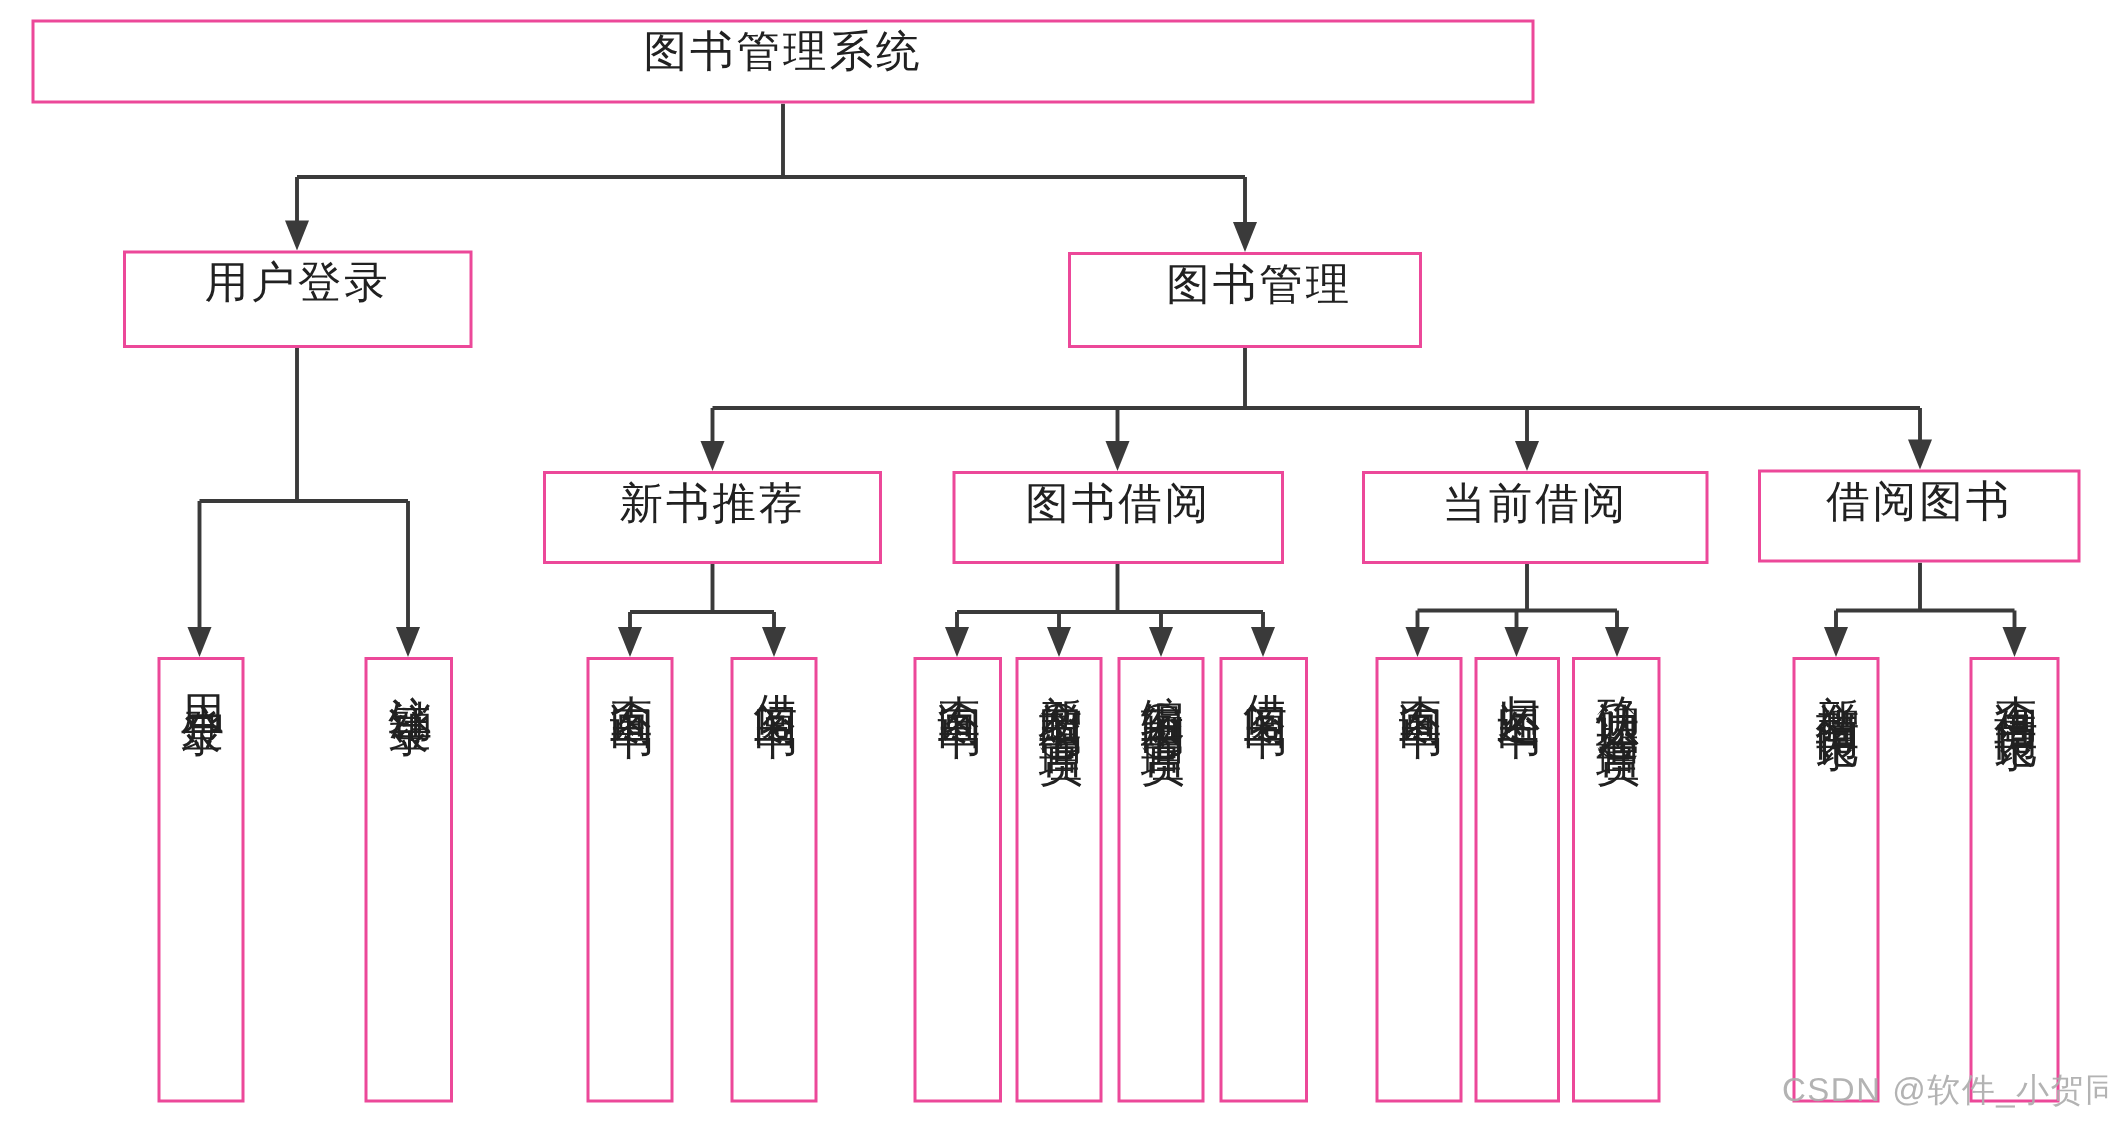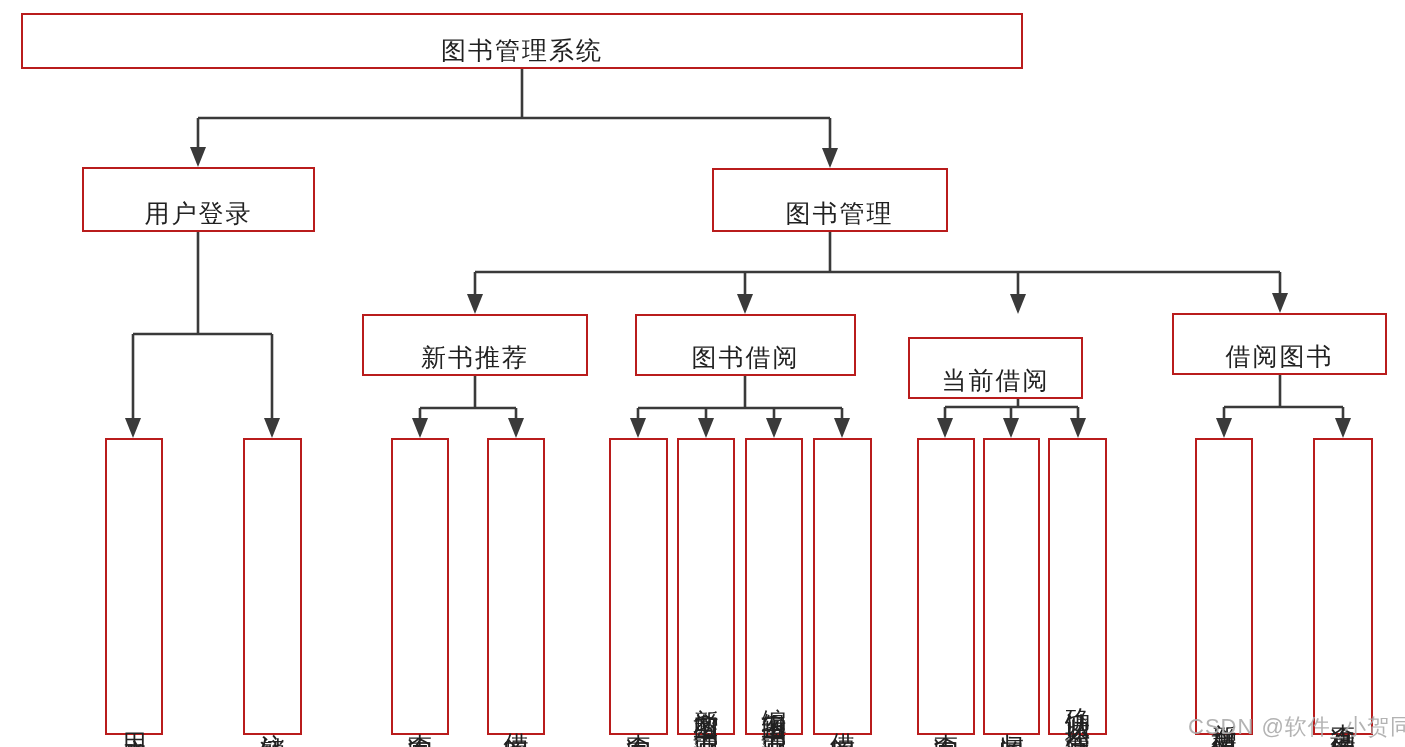--- a/index.html
+++ b/index.html
@@ -7,26 +7,26 @@
     position:relative;
     width:1405px;height:747px;
     background:#ffffff;
     font-family:"Liberation Sans","DejaVu Sans",sans-serif;
     color:#212121;
     overflow:hidden;
   }
   .node{
     position:absolute;
     box-sizing:border-box;
-    border:2px solid #b91c1c;
+    border:2px solid #ec4899;
     background:#ffffff;
     display:flex;
-    align-items:flex-end;
+    align-items:flex-start;
     justify-content:center;
-    font-size:25px;
+    font-size:29px;
     letter-spacing:2px;
     z-index:2;
   }
   .vnode{
     letter-spacing:0;
   }
   .vnode .vtext{
     writing-mode:vertical-rl;
     text-orientation:mixed;
     letter-spacing:5px;
@@ -141,21 +141,21 @@
   <div class="node" style="left:712px;top:168px;width:236px;height:64px;padding-left:19px;">
     <span>图书管理</span>
   </div>
 
   <div class="node" style="left:362px;top:314px;width:226px;height:62px;">
     <span>新书推荐</span>
   </div>
   <div class="node" style="left:635px;top:314px;width:221px;height:62px;">
     <span>图书借阅</span>
   </div>
-  <div class="node" style="left:908px;top:314px;width:175px;height:62px;margin-top:23px;">
+  <div class="node" style="left:908px;top:314px;width:231px;height:62px;">
     <span>当前借阅</span>
   </div>
   <div class="node" style="left:1172px;top:313px;width:215px;height:62px;">
     <span>借阅图书</span>
   </div>
 
   <div class="node vnode" style="left:105px;top:438px;width:58px;height:297px;">
     <span class="vtext">用户登录</span>
   </div>
   <div class="node vnode" style="left:243px;top:438px;width:59px;height:297px;">

